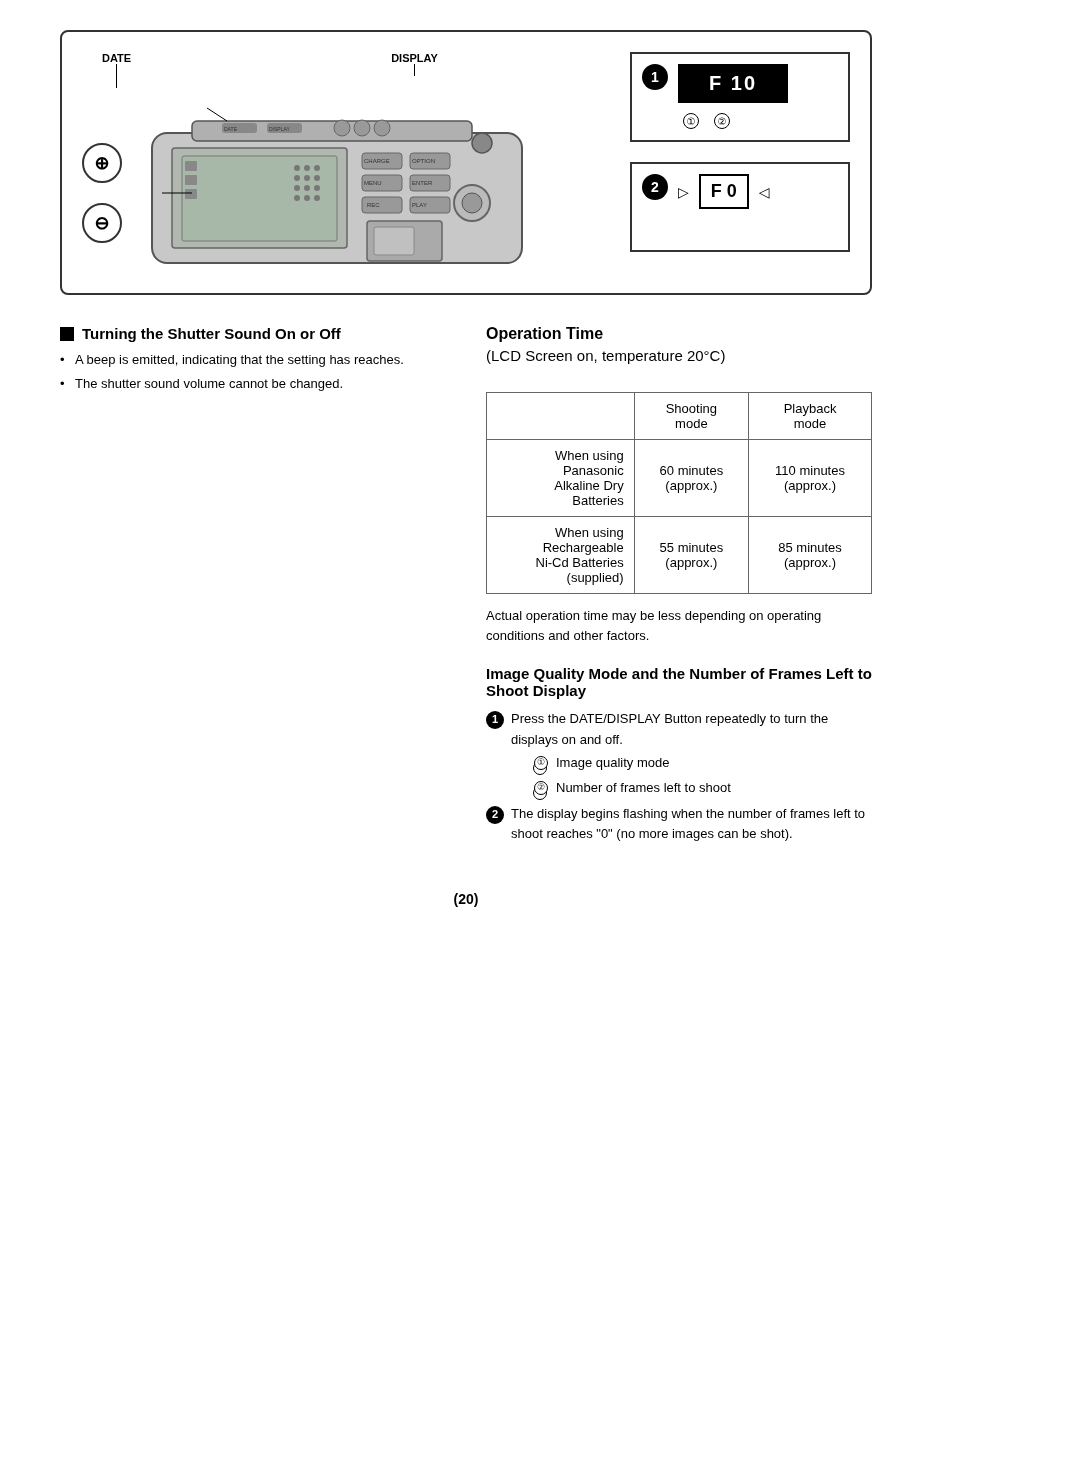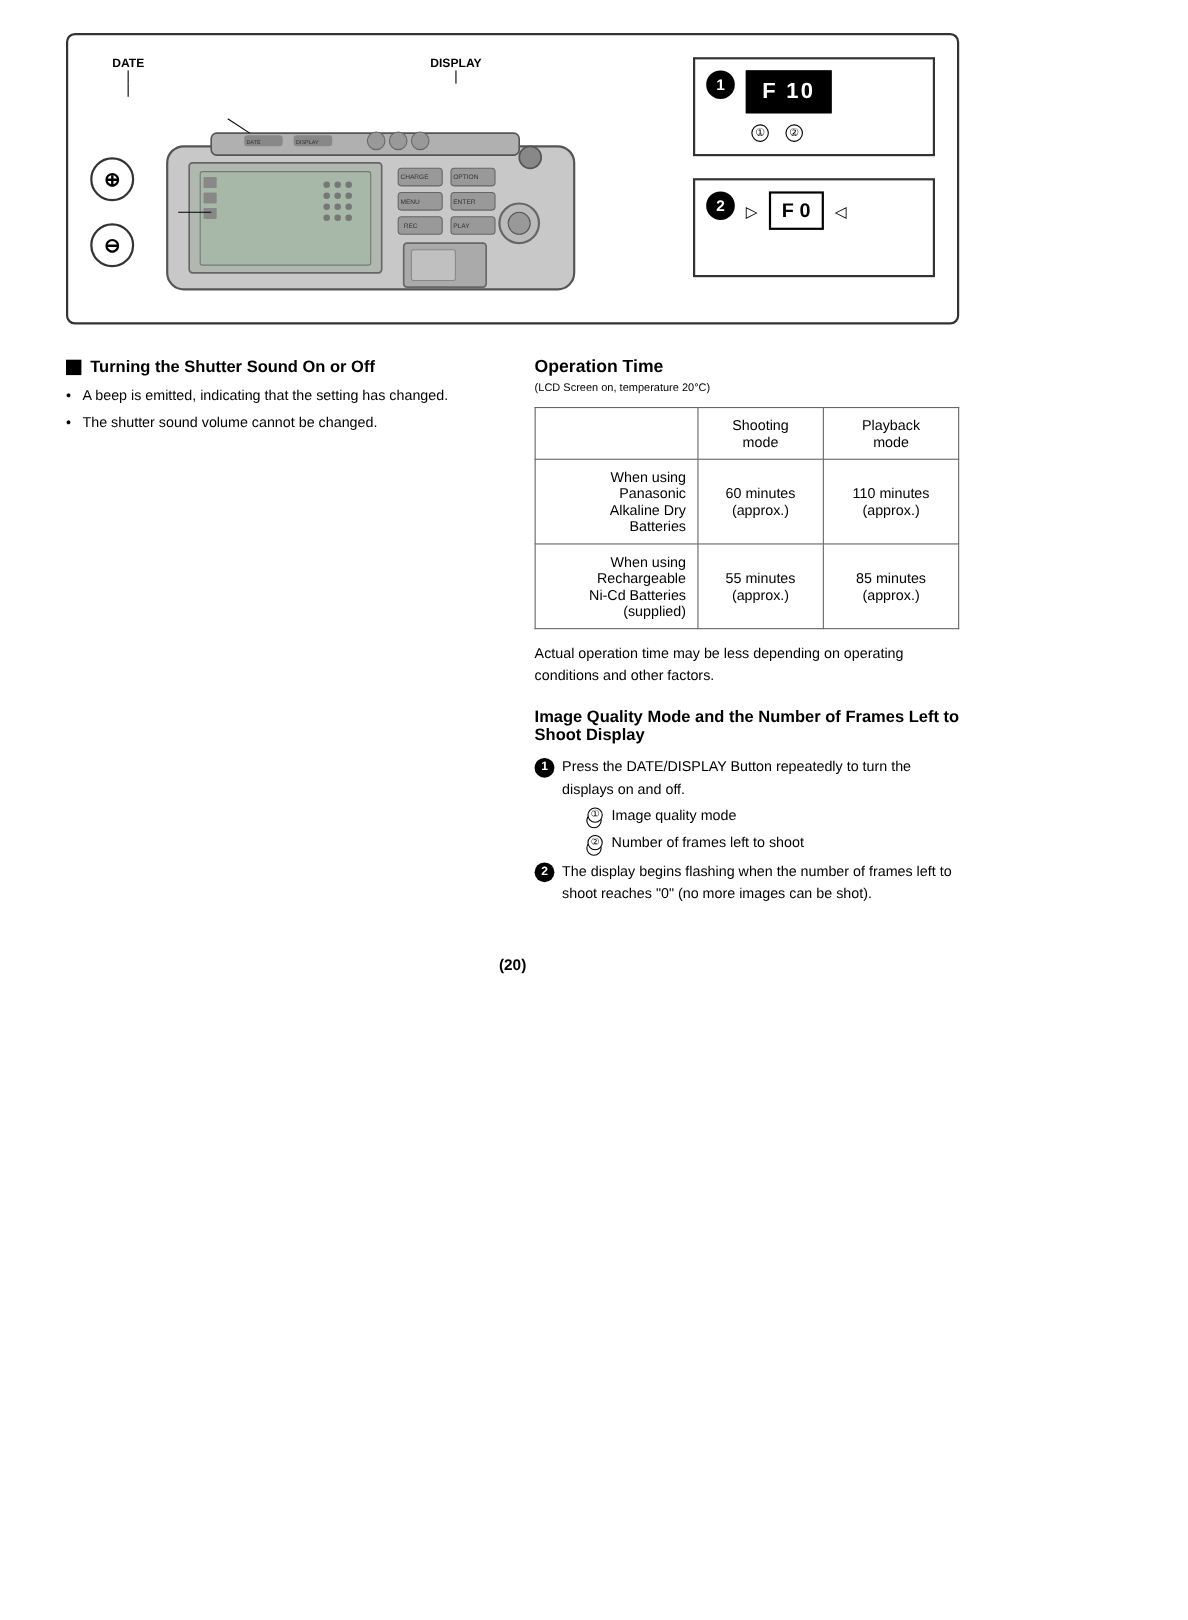--- a/index.html
+++ b/index.html
@@ -161,22 +161,22 @@
     }
 
     
     .operation-title {
       font-weight: bold;
       font-size: 16px;
       margin-bottom: 4px;
     }
 
     .operation-subtitle {
-      font-size: 10px;
-      margin-bottom: 12px;
+      font-size: 15px;
+      margin-bottom: 28px;
     }
 
     
     .op-table {
       width: 100%;
       border-collapse: collapse;
       margin-bottom: 12px;
       font-size: 13px;
     }
 
@@ -285,21 +285,21 @@
 
     
     .diag1-content {
       display: flex;
       flex-direction: column;
       gap: 5px;
     }
 
     .f10-box {
       border: 3px solid #000;
-      padding: 5px 12px;
+      padding: 5px 28px;
       font-size: 20px;
       font-weight: bold;
       background: #000;
       color: #fff;
       letter-spacing: 2px;
     }
 
     .diag1-sub {
       display: flex;
       gap: 15px;
@@ -467,21 +467,21 @@
 
       <div>
         <div class="section-title-bold">
           <span class="black-square"></span>
           <span>Turning the Shutter Sound On or Off</span>
         </div>
       </div>
 
       <div>
         <ul class="bullet-list">
-          <li>A beep is emitted, indicating that the setting has changed.</li>
+          <li>A beep is emitted, indicating that the setting has reaches.</li>
           <li>The shutter sound volume cannot be changed.</li>
         </ul>
       </div>
     </div>
 
     <div class="right-column">
 
       <div>
         <div class="operation-title">Operation Time</div>
         <div class="operation-subtitle">(LCD Screen on, temperature 20°C)</div>

